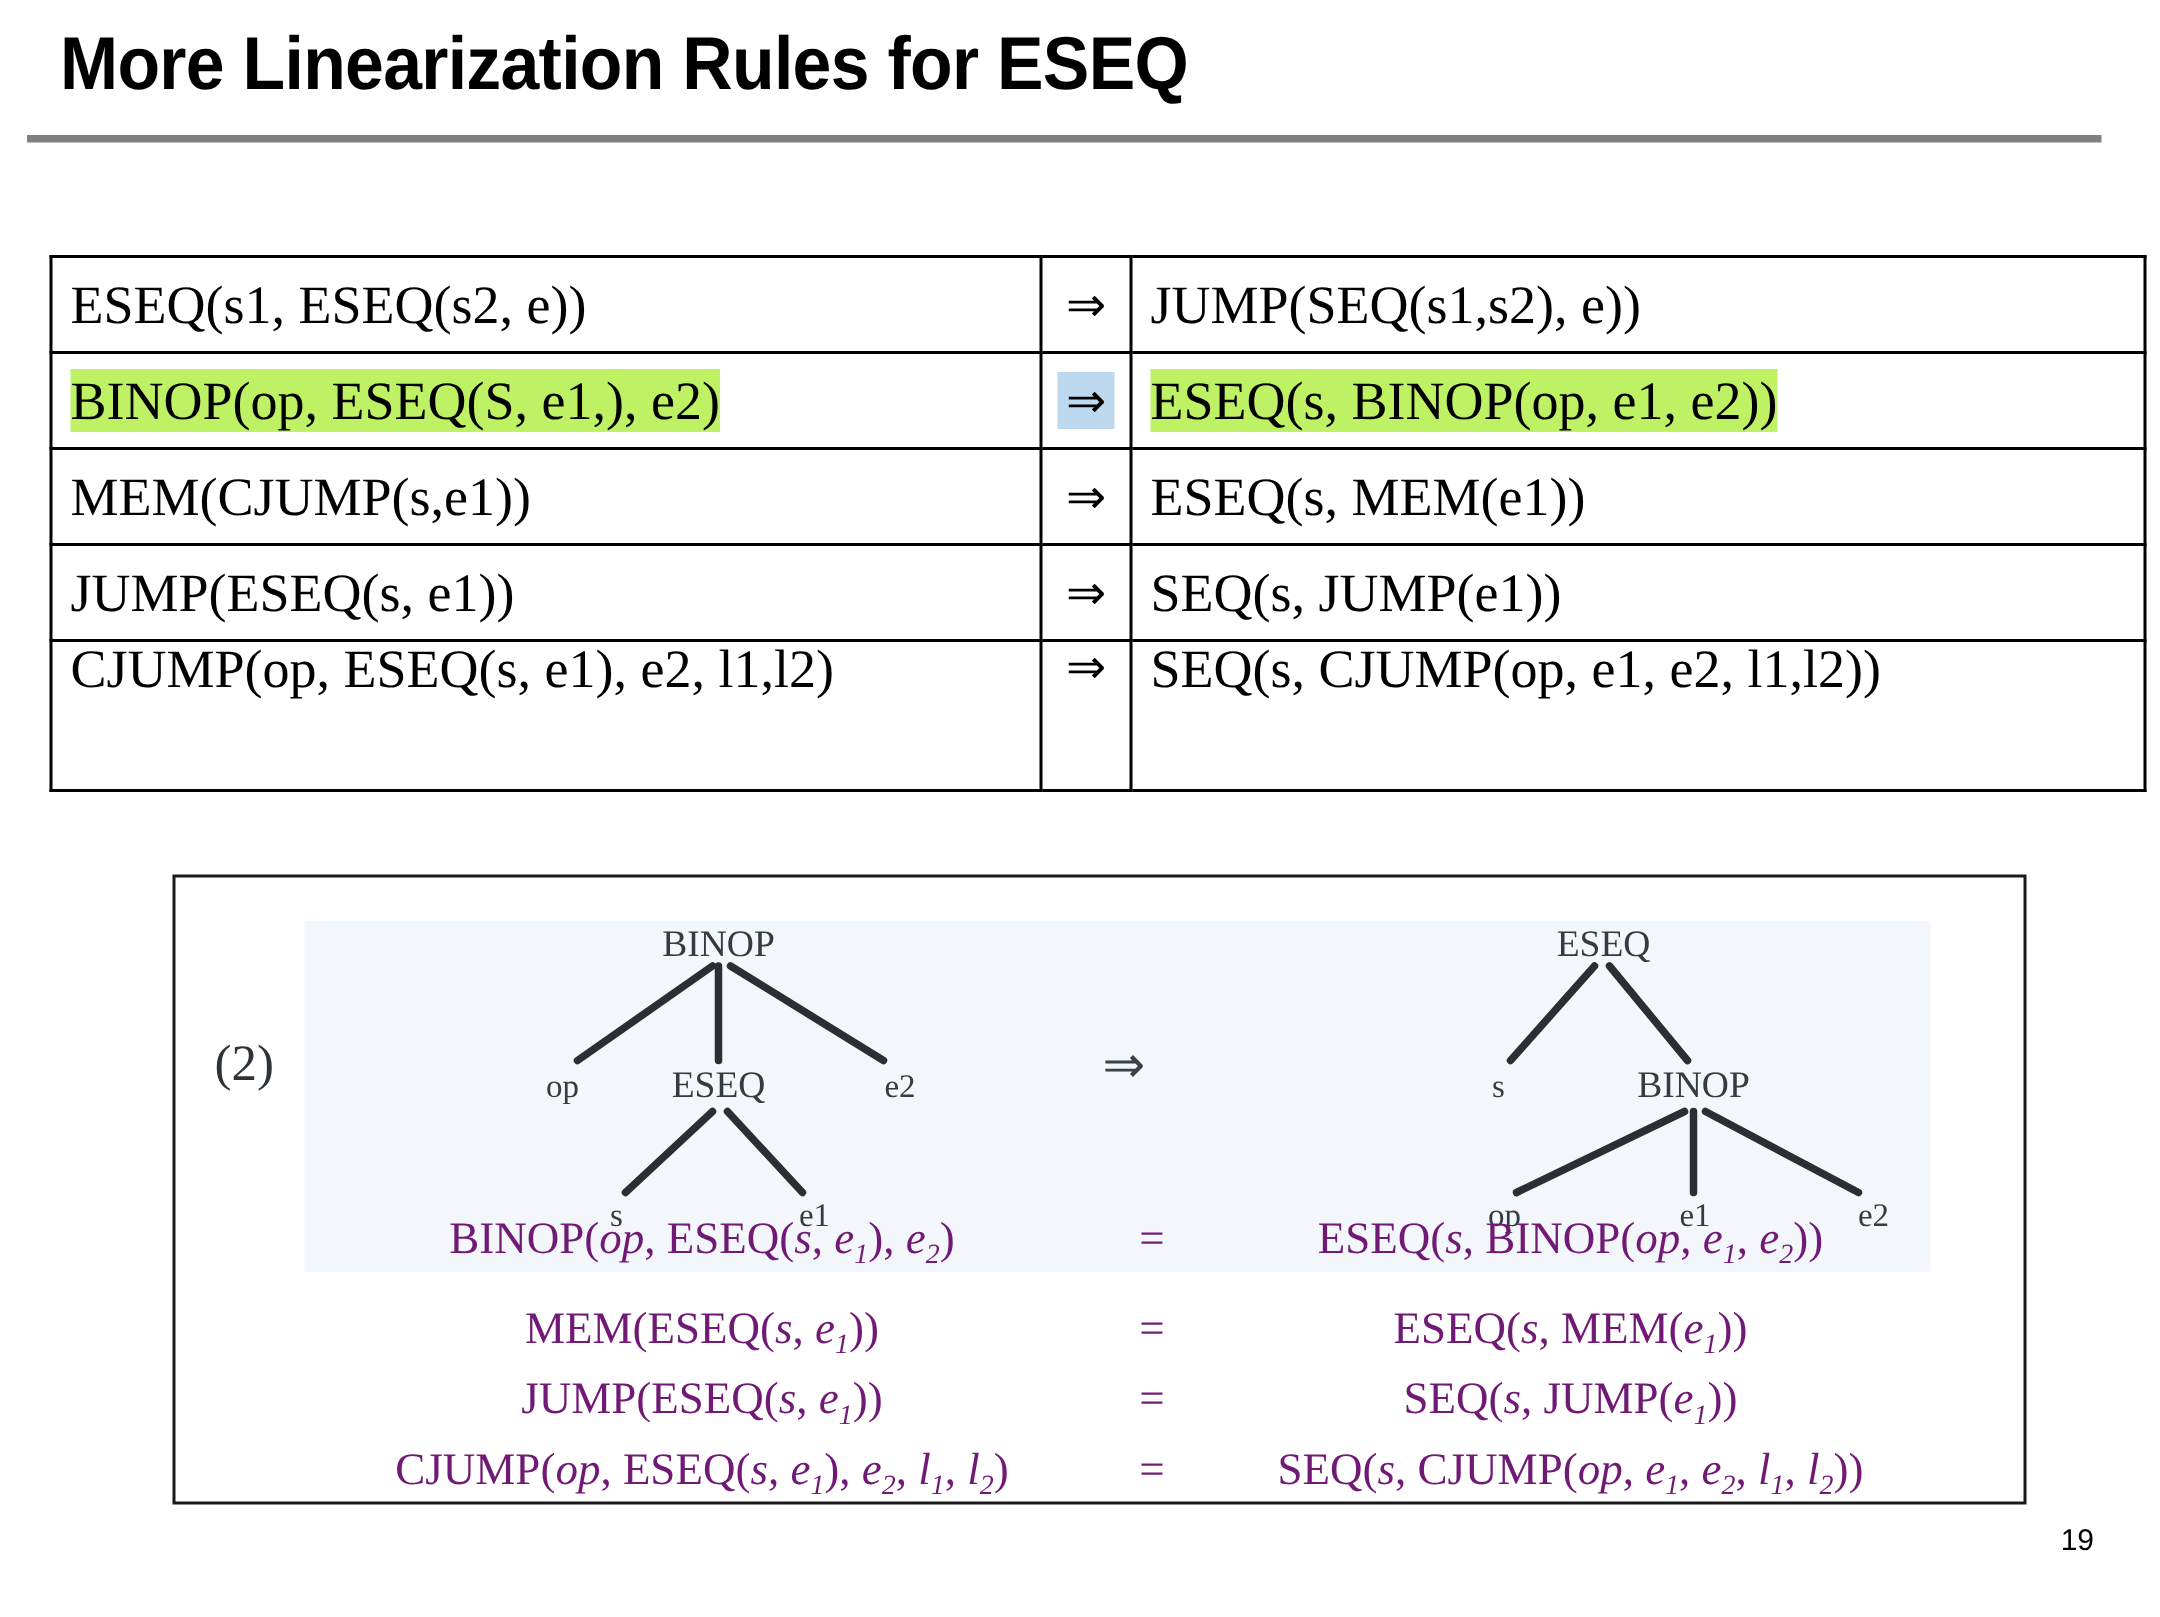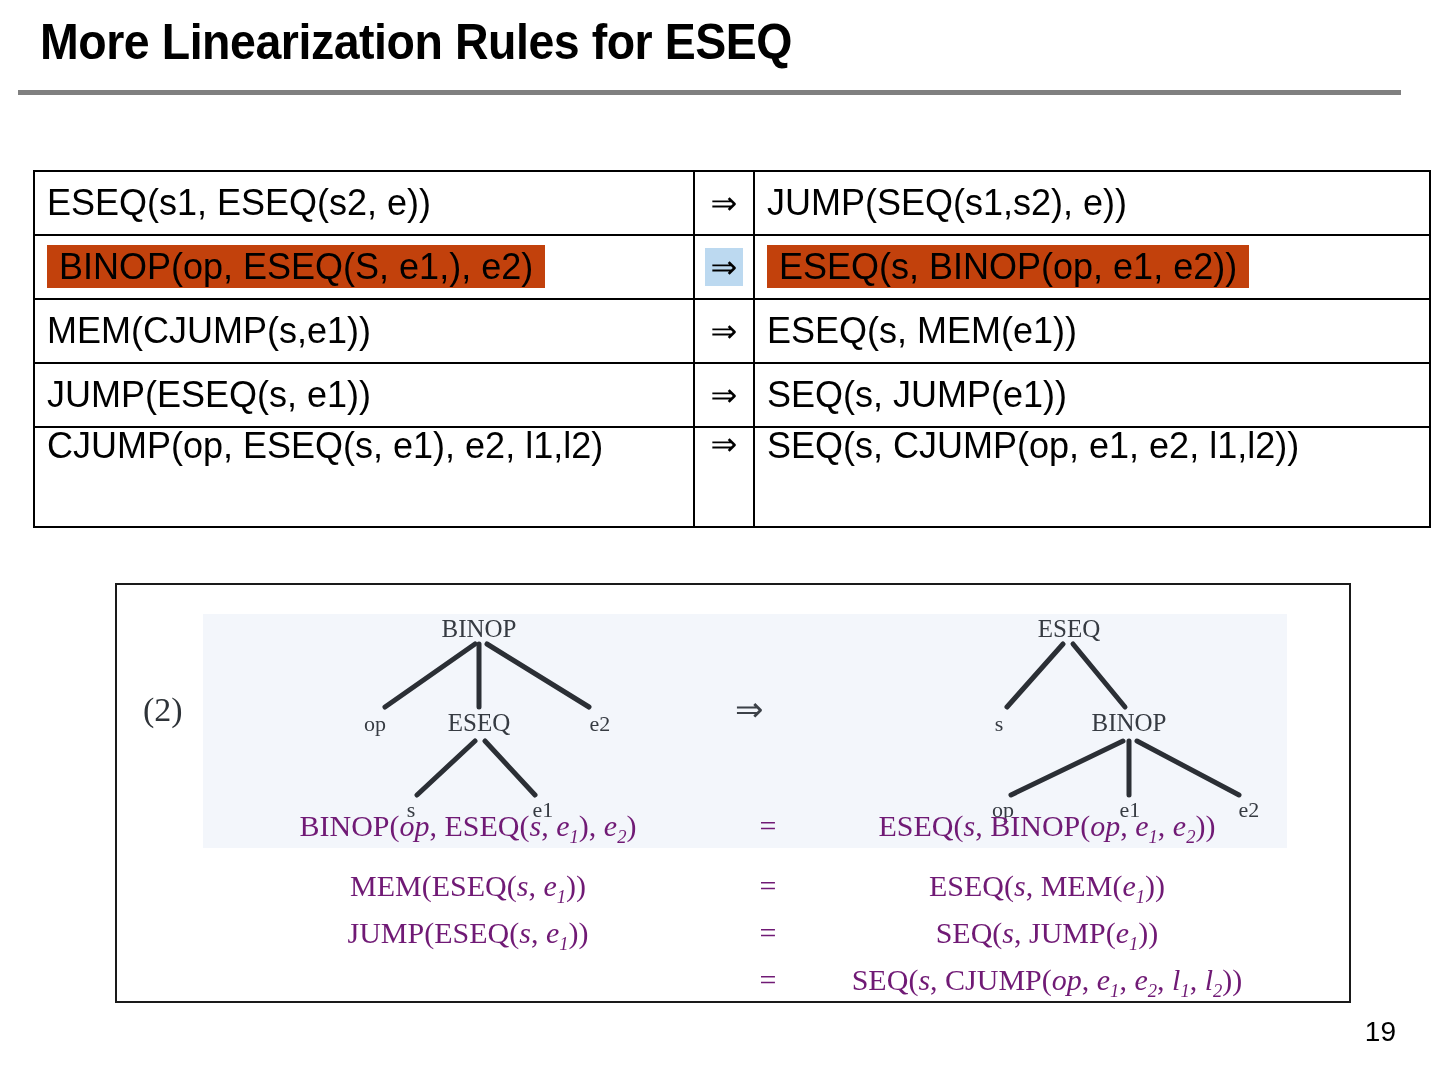--- a/index.html
+++ b/index.html
@@ -40,39 +40,40 @@
   }
 
   
   #rules-table {
     position: absolute;
     left: 33px;
     top: 170px;
     width: 1370px;
     border-collapse: collapse;
     table-layout: fixed;
+    font-family: Liberation Serif, serif;
   }
   #rules-table td {
     border: 2px solid #000;
     padding: 0 0 0 12px;
     font-size: 36px;
     line-height: 1.0;
     height: 62px;
     vertical-align: middle;
     white-space: nowrap;
     overflow: visible;
   }
   #rules-table td.col-lhs  { width: 646px; }
   #rules-table td.col-arrow{ width: 58px; padding: 0; text-align: center; font-size: 32px; }
   #rules-table td.col-rhs  { width: 662px; }
   #rules-table tr.tall td  { height: 98px; vertical-align: top; padding-top: 0; }
 
   .hl-text {
-    background: #c2410c;
-    padding: 1px 12px;
+    background: #bef264;
+    padding: 1px 0;
     box-decoration-break: clone;
     -webkit-box-decoration-break: clone;
   }
   .arrow-hl {
     display: inline-block;
     background: #bcd9f0;
     padding: 3px 6px;
     line-height: 1;
   }
 
@@ -155,21 +156,21 @@
   }
   .sc { font-variant: small-caps; }
   .va { font-style: italic; }
   sub { font-size: 0.62em; font-style: italic; }
 
   
   #page-number {
     position: absolute;
     right: 44px;
     top: 1016px;
-    font-size: 28px;
+    font-size: 20px;
     font-family: "Liberation Sans", sans-serif;
     color: #000;
   }
 </style>
 </head>
 <body>
 
 <div id="slide-title">More Linearization Rules for ESEQ</div>
 <div id="title-rule"></div>
 
@@ -266,19 +267,20 @@
     <div class="f-right"><span class="sc">ESEQ</span>(<span class="va">s</span>, <span class="sc">MEM</span>(<span class="va">e</span><sub>1</sub>))</div>
   </div>
 
   <div class="formula-row" style="top:325px;">
     <div class="f-left"><span class="sc">JUMP</span>(<span class="sc">ESEQ</span>(<span class="va">s</span>, <span class="va">e</span><sub>1</sub>))</div>
     <div class="f-eq">=</div>
     <div class="f-right"><span class="sc">SEQ</span>(<span class="va">s</span>, <span class="sc">JUMP</span>(<span class="va">e</span><sub>1</sub>))</div>
   </div>
 
   <div class="formula-row" style="top:372px;">
+    <div class="f-left"><span class="sc">CJUMP</span>(<span class="va">op</span>, <span class="sc">ESEQ</span>(<span class="va">s</span>, <span class="va">e</span><sub>1</sub>), <span class="va">e</span><sub>2</sub>, <span class="va">l</span><sub>1</sub>, <span class="va">l</span><sub>2</sub>)</div>
     <div class="f-eq">=</div>
     <div class="f-right"><span class="sc">SEQ</span>(<span class="va">s</span>, <span class="sc">CJUMP</span>(<span class="va">op</span>, <span class="va">e</span><sub>1</sub>, <span class="va">e</span><sub>2</sub>, <span class="va">l</span><sub>1</sub>, <span class="va">l</span><sub>2</sub>))</div>
   </div>
 
 </div>
 
 <div id="page-number">19</div>
 
 </body></html>

